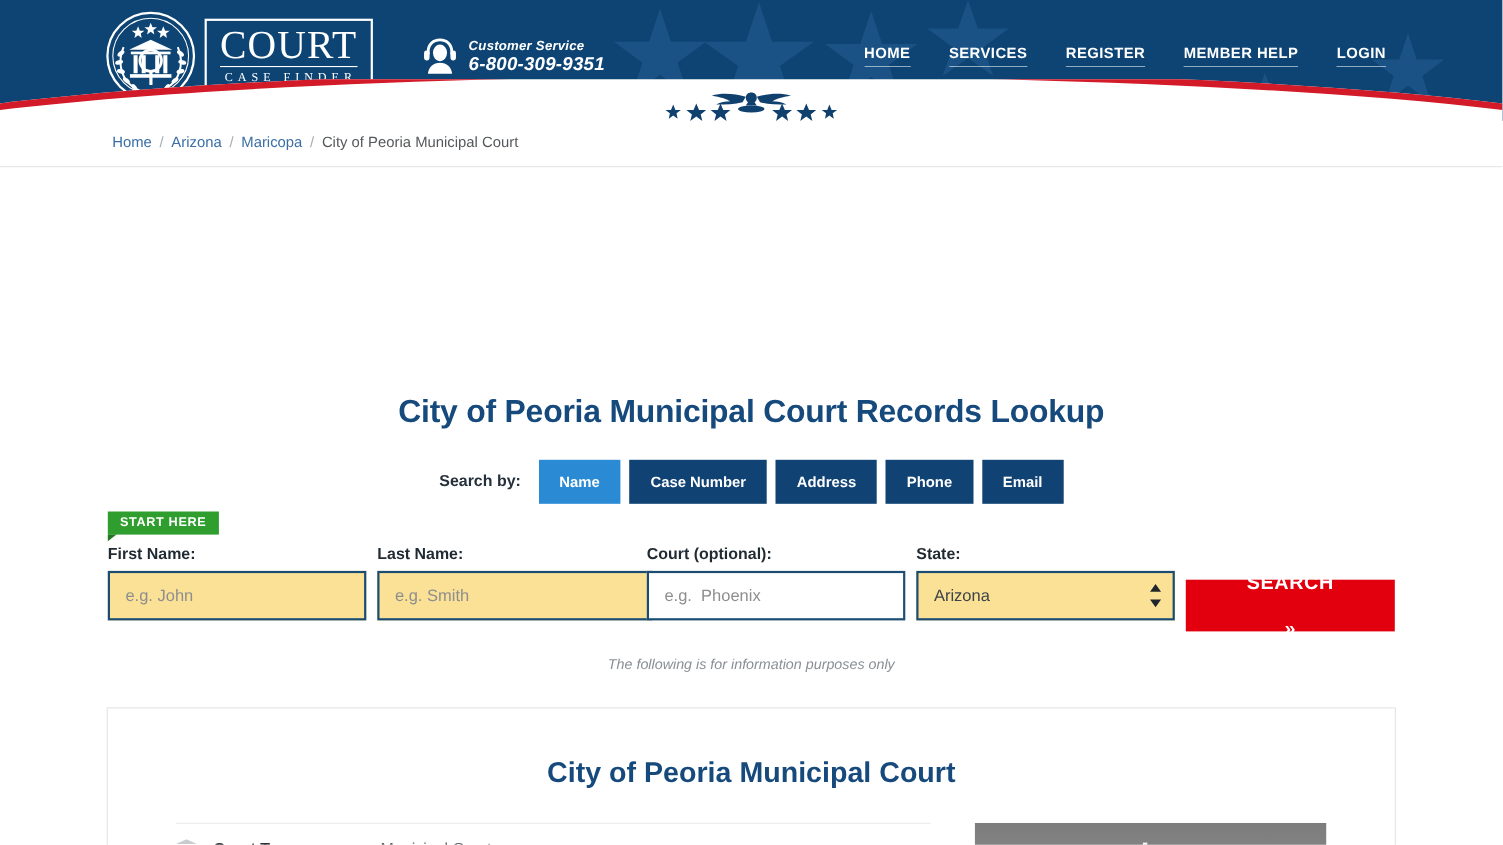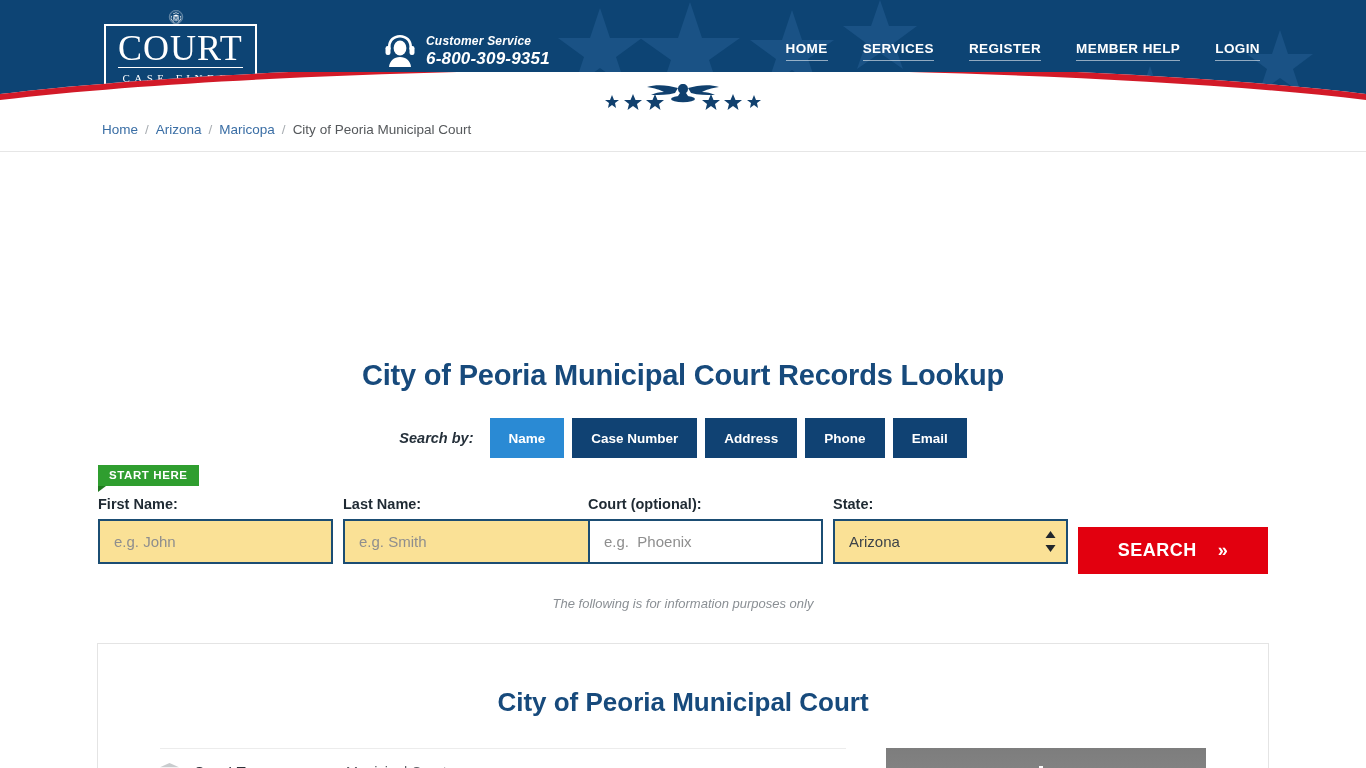--- a/index.html
+++ b/index.html
@@ -26,21 +26,20 @@
     width: 1366px;
     height: 110px;
   }
 
   
   .logo-wrap {
     position: absolute;
     left: 96px; top: 10px;
     display: flex; align-items: center;
     height: 82px;
-    flex-direction: column;
   }
   .logo-emblem { width: 82px; height: 82px; }
   .logo-text-box {
     margin-left: 8px;
     border: 2px solid #ffffff;
     padding: 5px 12px 6px 12px;
     text-align: center;
     color: #ffffff;
   }
   .logo-court {
@@ -128,21 +127,21 @@
     left: 0; right: 0; top: 203px;
   }
 
   
   .searchby-row {
     position: absolute;
     left: 0; right: 0; top: 266px;
     display: flex; justify-content: center; align-items: center;
   }
   .searchby-label {
-    font-size: 14.5px; font-weight: bold; font-style: italic;
+    font-size: 14.5px; font-weight: bold; 
     color: #25303a; margin-right: 16px;
   }
   .tab {
     height: 40px;
     background: #104273;
     color: #ffffff;
     font-size: 13.5px;
     font-weight: bold;
     display: flex; align-items: center; justify-content: center;
     padding: 0 19px;
@@ -215,21 +214,21 @@
   .btn-search {
     position: absolute; left: 1078px; top: 62px;
     width: 190px; height: 47px;
     background: #e2000f;
     color: #ffffff;
     border: none;
     font-family: "Liberation Sans", sans-serif;
     font-size: 18px; font-weight: bold;
     letter-spacing: .5px;
     cursor: pointer;
-    display: flex; align-items: center; justify-content: center; gap: 21px;
+    display: flex; align-items: center; justify-content: center; gap: 21px; flex-direction: column;
   }
 
   .info-note {
     position: absolute; left: 0; right: 0; top: 444px;
     text-align: center;
     font-size: 13px; font-style: italic; color: #8a8f94;
   }
 
   
   .card {

